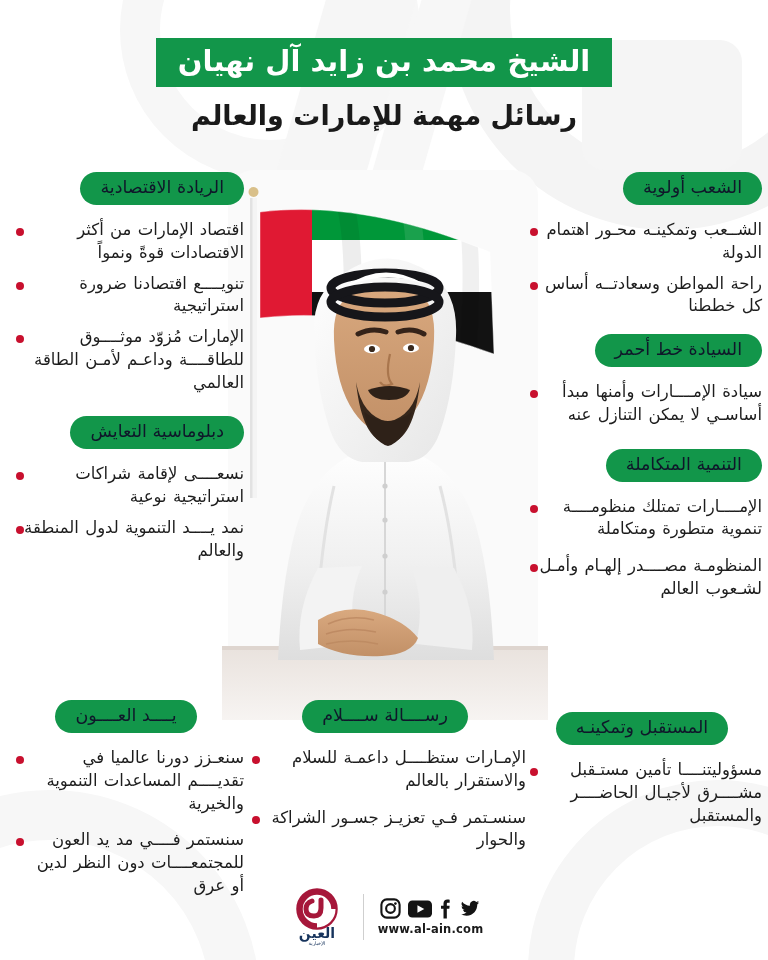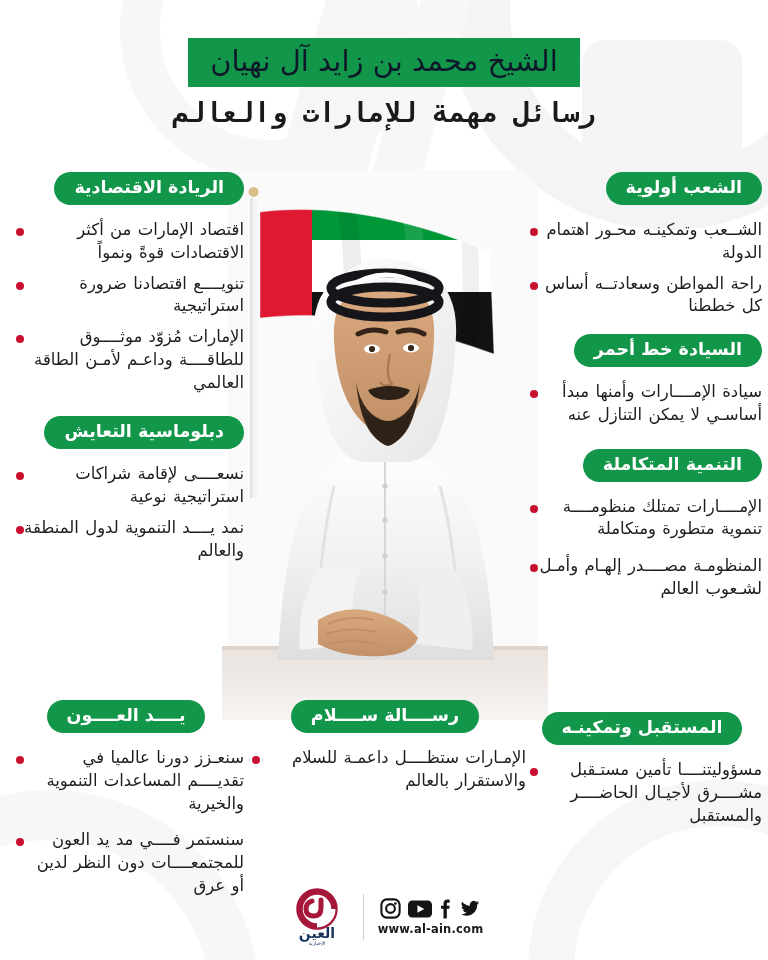--- a/index.html
+++ b/index.html
@@ -72,36 +72,35 @@
   #header {
     position: absolute; top: 0; left: 0;
     width: 768px;
     padding-top: 38px;
     text-align: center;
     z-index: 6;
   }
   .title-banner {
     display: inline-block;
     background: #12964a;
-    color: #0f172a;
+    color: #ffffff;
     font-size: 29px;
-    font-weight: normal;
+    font-weight: bold;
     letter-spacing: 0px;
     padding: 7px 22px 10px 22px;
     line-height: 1.12;
     white-space: nowrap;
   }
   .subtitle {
     margin-top: 13px;
     color: #1a1a1a;
     font-size: 27px;
     font-weight: bold;
     line-height: 1.15;
     white-space: nowrap;
-    font-family: Liberation Mono, monospace;
   }
 
   
   #artwork {
     position: absolute;
     top: 168px; left: 222px;
     width: 326px; height: 552px;
     z-index: 3;
   }
   #artwork svg { display: block; width: 100%; height: 100%; }
@@ -111,23 +110,23 @@
   #col-left   { top: 172px; left: 8px;   width: 236px; text-align: right; }
   #col-right  { top: 172px; right: 6px;  width: 240px; text-align: right; }
   #col-center { top: 700px; left: 244px; width: 282px; text-align: right; }
   #col-left-bottom { top: 700px; left: 8px; width: 236px; text-align: right; }
   #col-right-bottom { top: 712px; right: 6px; width: 240px; text-align: right; }
 
   .section { margin-bottom: 16px; }
   .pill {
     display: inline-block;
     background: #12964a;
-    color: #ffffff;
+    color: #0f172a;
     font-size: 17.5px;
-    font-weight: bold;
+    font-weight: normal;
     border-radius: 999px;
     padding: 5px 20px 7px 20px;
     line-height: 1.2;
     white-space: nowrap;
     margin-bottom: 6px;
   }
   .section.center-pill { text-align: center; }
   .bullets { list-style: none; }
   .bullet {
     display: flex;
@@ -417,20 +416,24 @@
     </div>
   </div>
 
   <div class="col" id="col-center">
     <div class="section center-pill">
       <div class="pill">رســــالة ســــلام</div>
       <div class="bullets">
         <div class="bullet">
           <span class="dot"></span>
           <span class="btext">الإمـارات ستظــــل داعمـة للسلام والاستقرار بالعالم</span>
+        </div>
+        <div class="bullet" style="margin-top:14px;">
+          <span class="dot"></span>
+          <span class="btext">سنسـتمر فـي تعزيـز جسـور الشراكة والحوار</span>
         </div>
       </div>
     </div>
   </div>
 
   <div id="footer">
 
     <div class="social-block">
       <div class="social-icons">
         <span>

